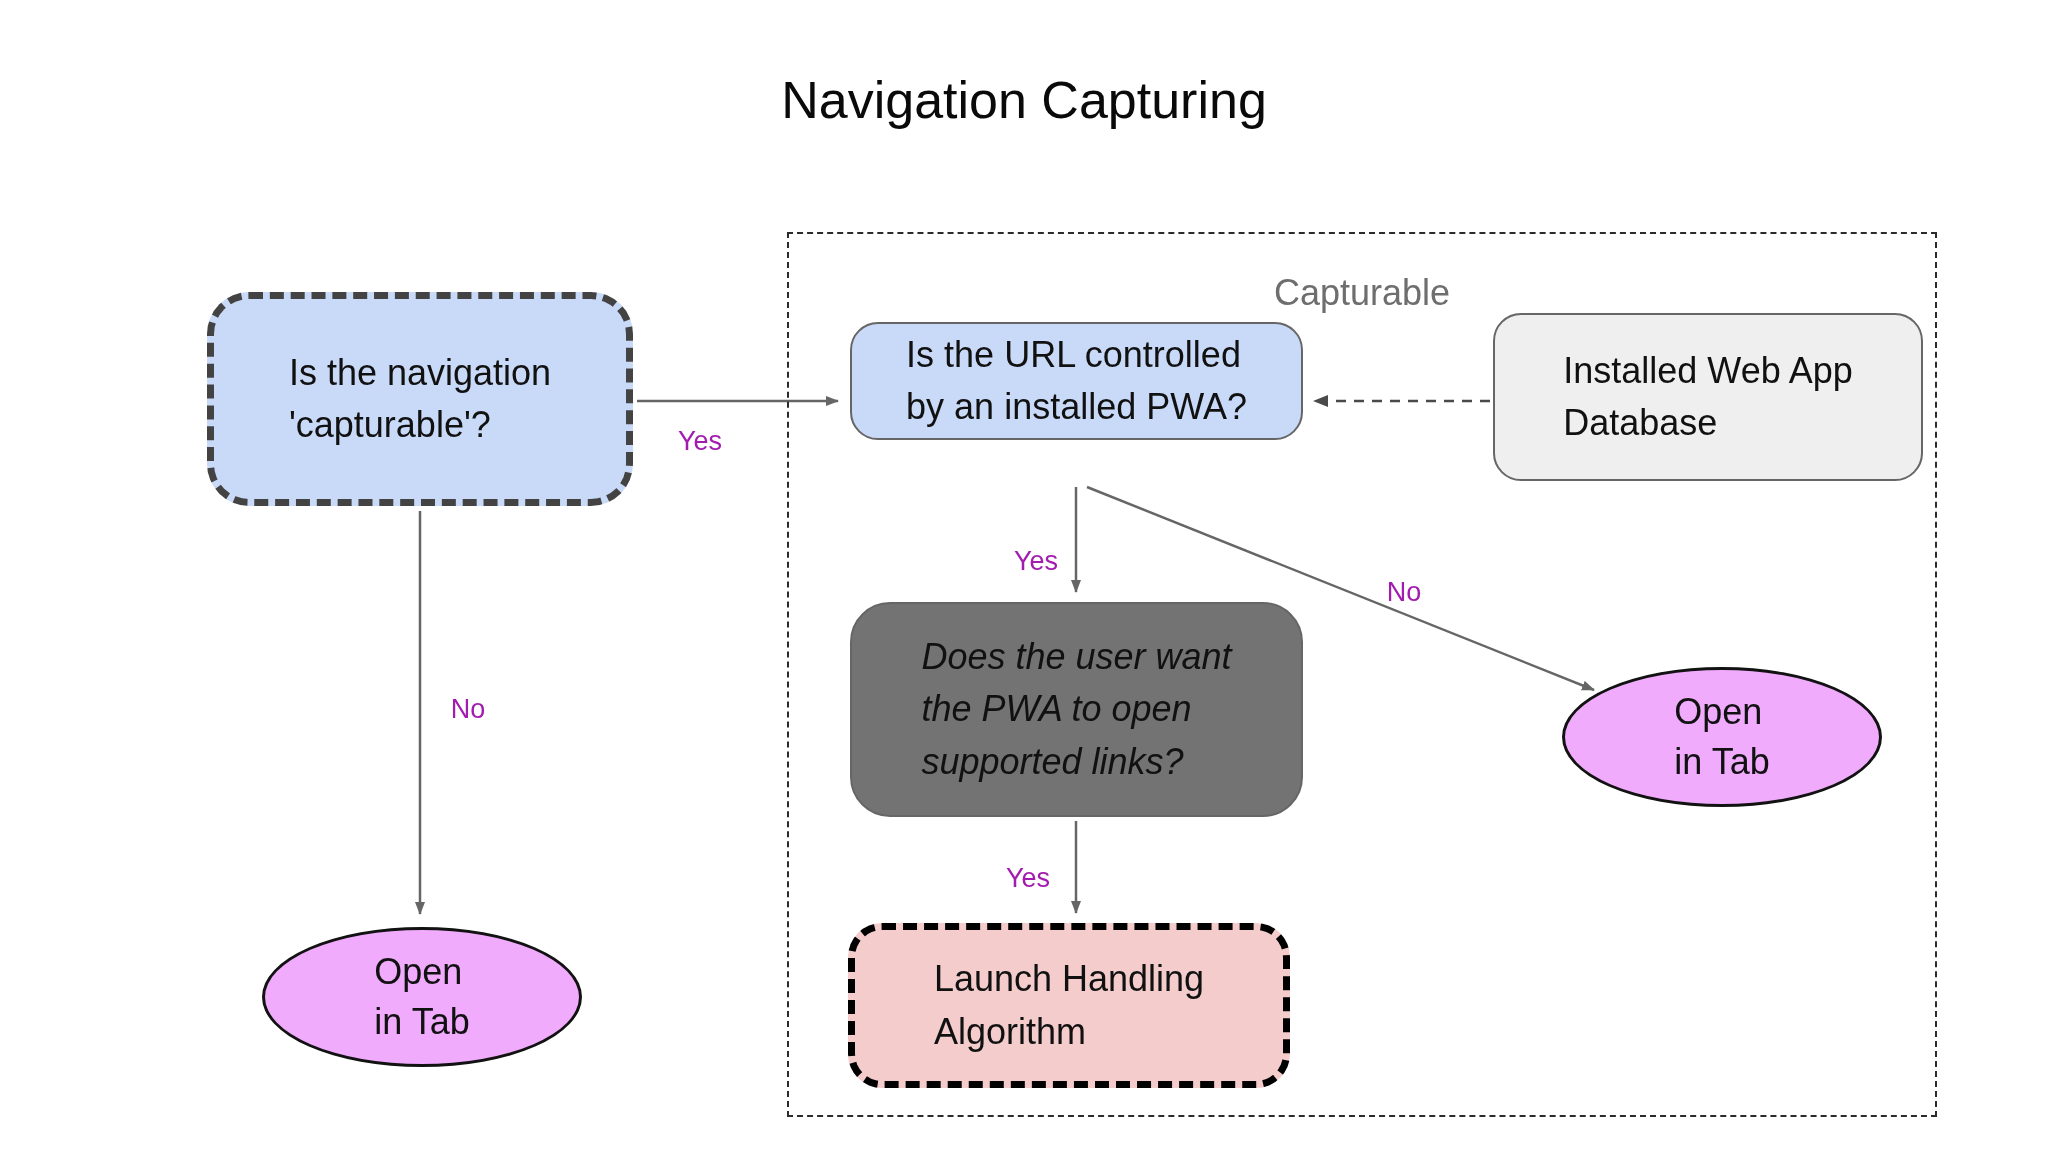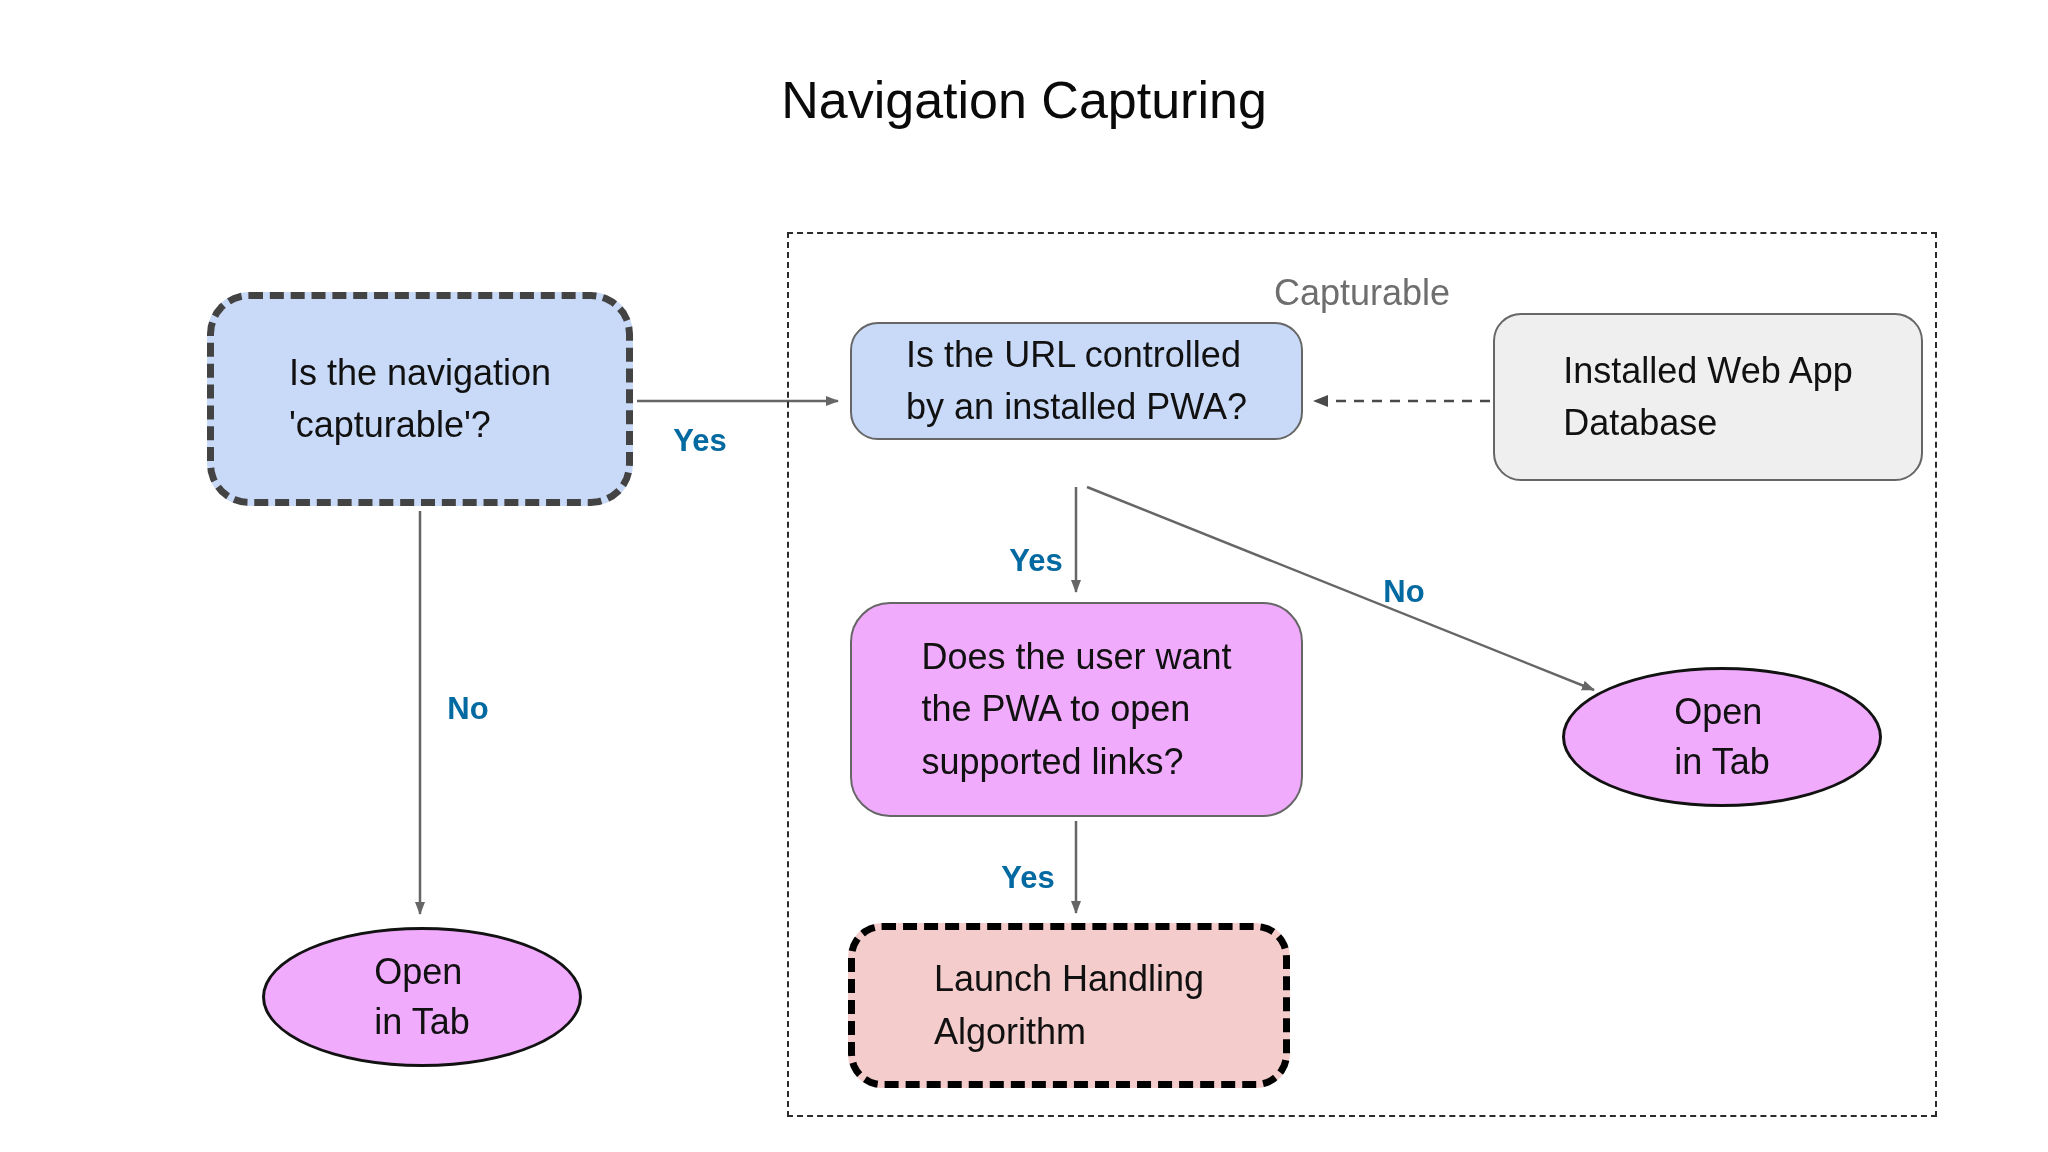--- a/index.html
+++ b/index.html
@@ -66,46 +66,46 @@
   .node-db {
     left: 1493px; top: 313px;
     width: 430px; height: 168px;
     background: #efefef;
     border: 2px solid #666666;
     border-radius: 28px;
   }
   .node-userwant {
     left: 850px; top: 602px;
     width: 453px; height: 215px;
-    background: #f0abfc;
+    background: #737373;
     border: 2px solid #666666;
     border-radius: 40px;
+    font-style: italic;
   }
   .node-launch {
     left: 848px; top: 923px;
     width: 442px; height: 165px;
     background: #f4cccc;
     border: 7px dashed #000000;
     border-radius: 34px;
   }
   .ellipse {
     border-radius: 50%;
     background: #f0abfc;
     border: 3px solid #121212;
     line-height: 1.4;
   }
   .ellipse-left  { left: 262px;  top: 927px; width: 320px; height: 140px; }
   .ellipse-right { left: 1562px; top: 667px; width: 320px; height: 140px; }
   .edge-label {
     position: absolute;
     transform: translate(-50%, -50%);
-    font-size: 31px;
-    color: #0369a1;
+    font-size: 27px;
+    color: #a21caf;
     white-space: nowrap;
-    font-weight: bold;
   }
   #arrows {
     position: absolute;
     left: 0; top: 0;
     width: 2048px; height: 1152px;
     pointer-events: none;
   }
 </style>
 </head>
 <body>

